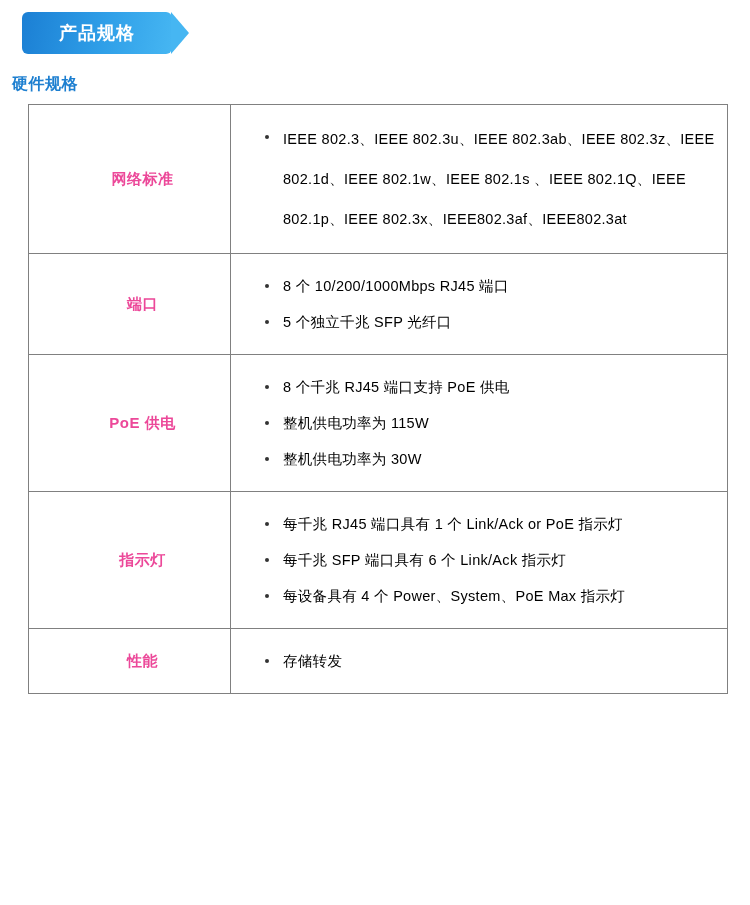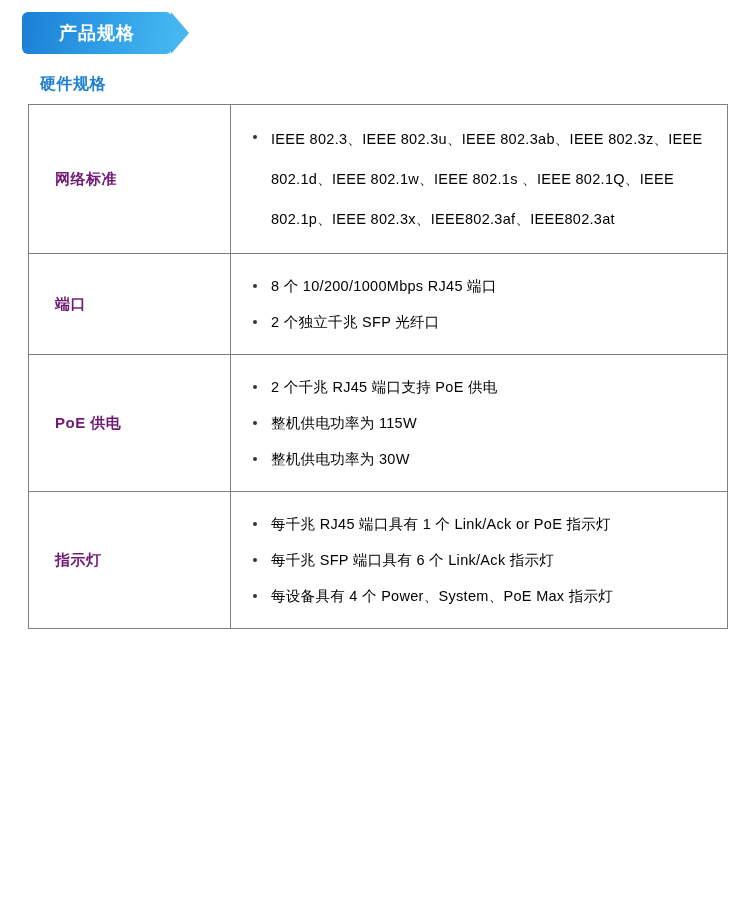--- a/index.html
+++ b/index.html
@@ -52,21 +52,21 @@
     position: relative;
     z-index: 2;
     color: #ffffff;
     font-size: 18px;
     font-weight: bold;
     letter-spacing: 1px;
   }
   
   .section-title {
     position: absolute;
-    left: 40px;
+    left: 12px;
     top: 74px;
     color: #1d7fd0;
     font-size: 16px;
     font-weight: bold;
     letter-spacing: 0.5px;
   }
   
   .spec-table {
     position: absolute;
     left: 28px;
@@ -78,25 +78,26 @@
   .spec-table td {
     border: 1px solid #808080;
     vertical-align: middle;
     padding: 0;
   }
   .spec-table td.label {
     width: 175px;
     padding: 14px 0 14px 26px;
     font-size: 15px;
     font-weight: bold;
-    color: #701a75;
+    color: #ec4899;
     letter-spacing: 0.5px;
+    text-align: center;
   }
   .spec-table td.value {
-    padding: 14px 12px 14px 4px;
+    padding: 14px 12px 14px 16px;
   }
   .bullets {
     margin: 0;
     padding: 0;
     list-style: none;
   }
   .bullets li {
     position: relative;
     padding-left: 36px;
     font-size: 14.5px;
@@ -139,40 +140,48 @@
           <ul class="bullets">
             <li class="multiline">IEEE 802.3、IEEE 802.3u、IEEE 802.3ab、IEEE 802.3z、IEEE 802.1d、IEEE 802.1w、IEEE 802.1s 、IEEE 802.1Q、IEEE 802.1p、IEEE 802.3x、IEEE802.3af、IEEE802.3at</li>
           </ul>
         </td>
       </tr>
       <tr>
         <td class="label">端口</td>
         <td class="value">
           <ul class="bullets">
             <li>8 个 10/200/1000Mbps RJ45 端口</li>
-            <li>2 个独立千兆 SFP 光纤口</li>
+            <li>5 个独立千兆 SFP 光纤口</li>
           </ul>
         </td>
       </tr>
       <tr>
         <td class="label">PoE 供电</td>
         <td class="value">
           <ul class="bullets">
-            <li>2 个千兆 RJ45 端口支持 PoE 供电</li>
+            <li>8 个千兆 RJ45 端口支持 PoE 供电</li>
             <li>整机供电功率为 115W</li>
             <li>整机供电功率为 30W</li>
           </ul>
         </td>
       </tr>
       <tr>
         <td class="label">指示灯</td>
         <td class="value">
           <ul class="bullets">
             <li>每千兆 RJ45 端口具有 1 个 Link/Ack or PoE 指示灯</li>
             <li>每千兆 SFP 端口具有 6 个 Link/Ack 指示灯</li>
             <li>每设备具有 4 个 Power、System、PoE Max 指示灯</li>
           </ul>
         </td>
       </tr>
+      <tr>
+        <td class="label">性能</td>
+        <td class="value">
+          <ul class="bullets">
+            <li>存储转发</li>
+          </ul>
+        </td>
+      </tr>
     </tbody>
   </table>
 
 </div>
 
 </body></html>

